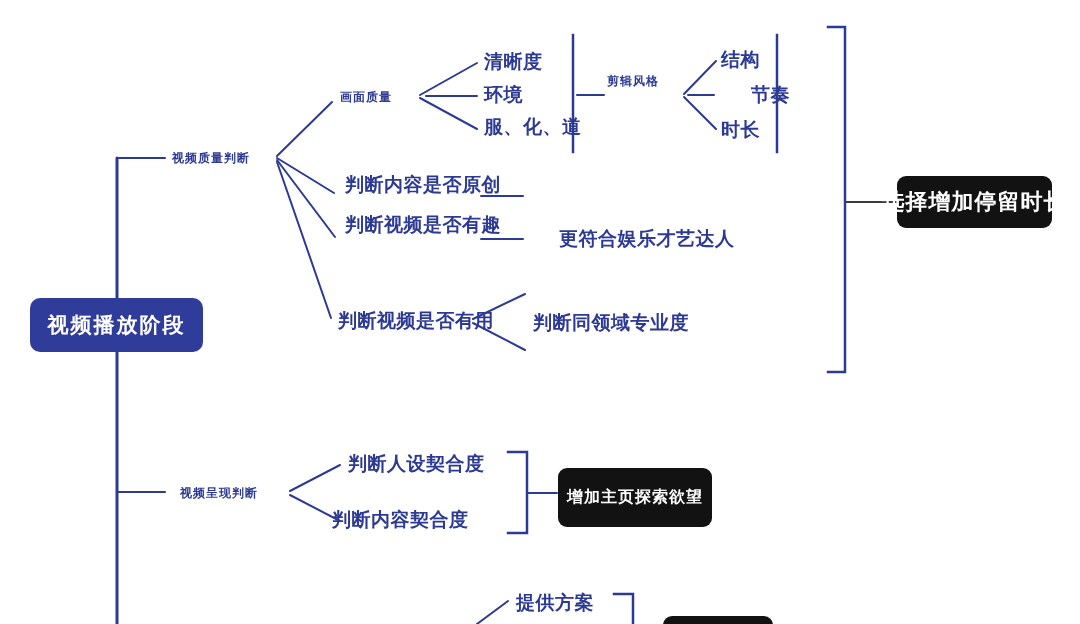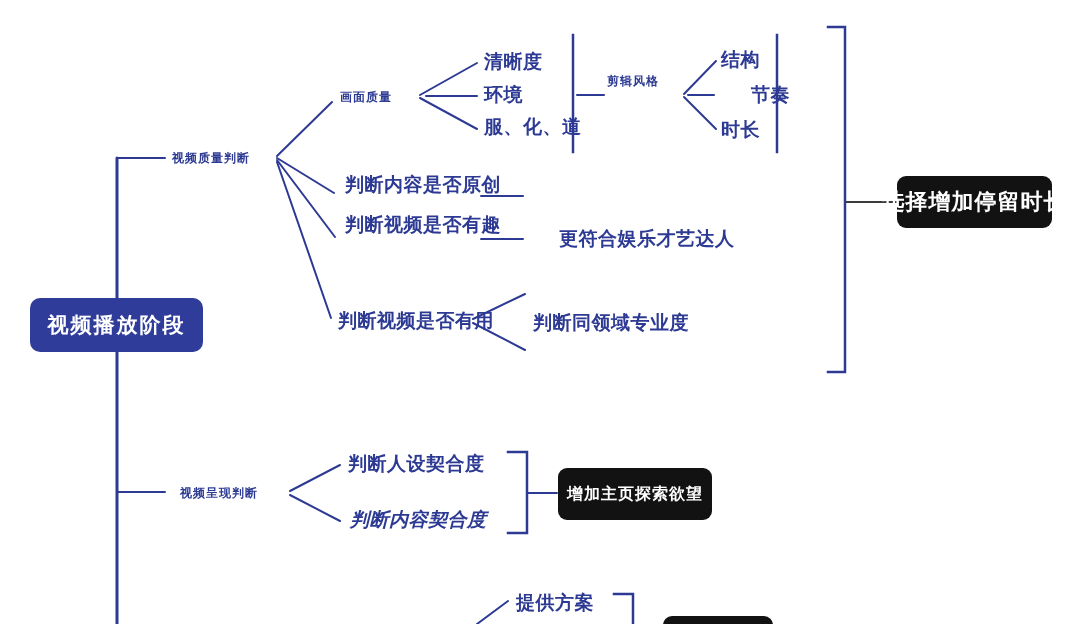--- a/index.html
+++ b/index.html
@@ -90,20 +90,20 @@
   <span class="lbl" style="left:345px;top:216px;">判断视频是否有趣</span>
   <span class="lbl" style="left:559px;top:230px;">更符合娱乐才艺达人</span>
 
   <span class="lbl" style="left:338px;top:312px;">判断视频是否有用</span>
   <span class="lbl" style="left:533px;top:285px;margin-top:29px;">判断同领域专业度</span>
 
   <div class="box black-box" style="left:897px;top:176px;width:155px;height:52px;">选择增加停留时长</div>
 
   <span class="lbl node" style="left:180px;top:483px;">视频呈现判断</span>
   <span class="lbl" style="left:348px;top:455px;">判断人设契合度</span>
-  <span class="lbl" style="left:350px;top:511px;font-style:italic;">判断内容契合度</span>
+  <span class="lbl" style="left:332px;top:511px;">判断内容契合度</span>
 
-  <div class="box black-box" style="left:558px;top:468px;width:154px;height:52px;font-size:16px;">增加主页探索欲望</div>
+  <div class="box black-box" style="left:558px;top:468px;width:154px;height:59px;font-size:16px;">增加主页探索欲望</div>
 
   <span class="lbl" style="left:516px;top:594px;font-family:Liberation Serif, serif;">提供方案</span>
   <div class="box black-box" style="left:663px;top:616px;width:110px;height:40px;"></div>
 
 </div>
 
 </body></html>

